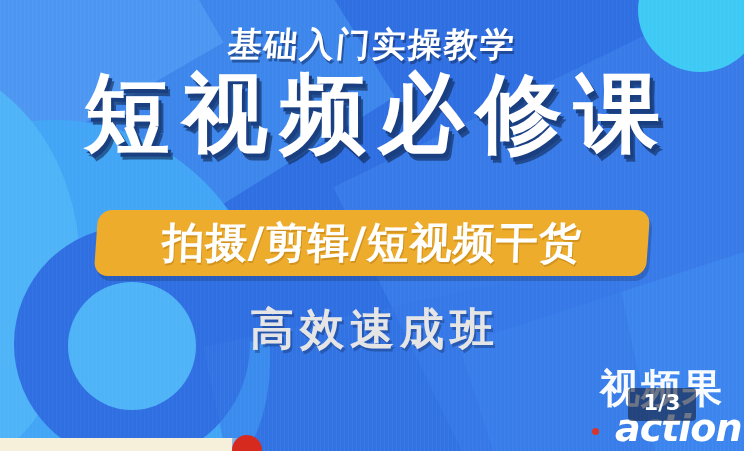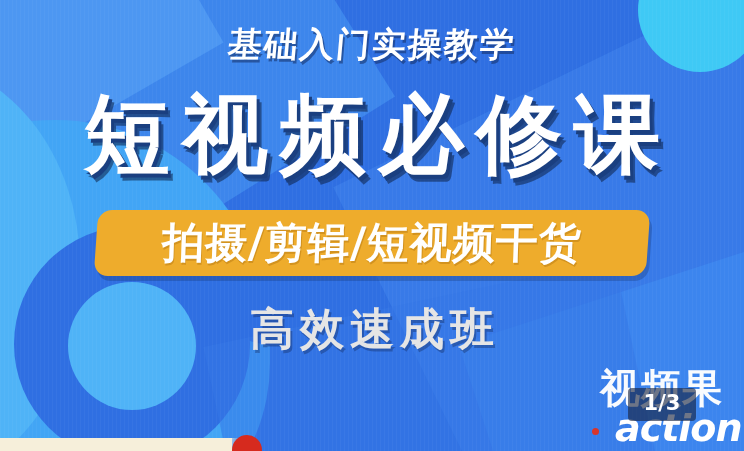--- a/index.html
+++ b/index.html
@@ -156,21 +156,21 @@
     font-size: 34px;
     font-weight: bold;
     letter-spacing: 2px;
     font-family: "DejaVu Sans", "Liberation Sans", sans-serif;
     text-shadow: 2px 3px 0 rgba(20,45,100,.55);
     transform: skewX(-5deg);
   }
 
   .headline {
     position: absolute;
-    left: 0; right: 0; top: 91px;
+    left: 0; right: 0; top: 70px;
     text-align: center;
     color: #ffffff;
     font-size: 86px;
     line-height: 1;
     font-weight: bold;
     letter-spacing: 12px;
     text-indent: 12px;
     text-shadow:
       3px 4px 0 #1a3f80,
       5px 7px 0 rgba(12,32,70,.55);

